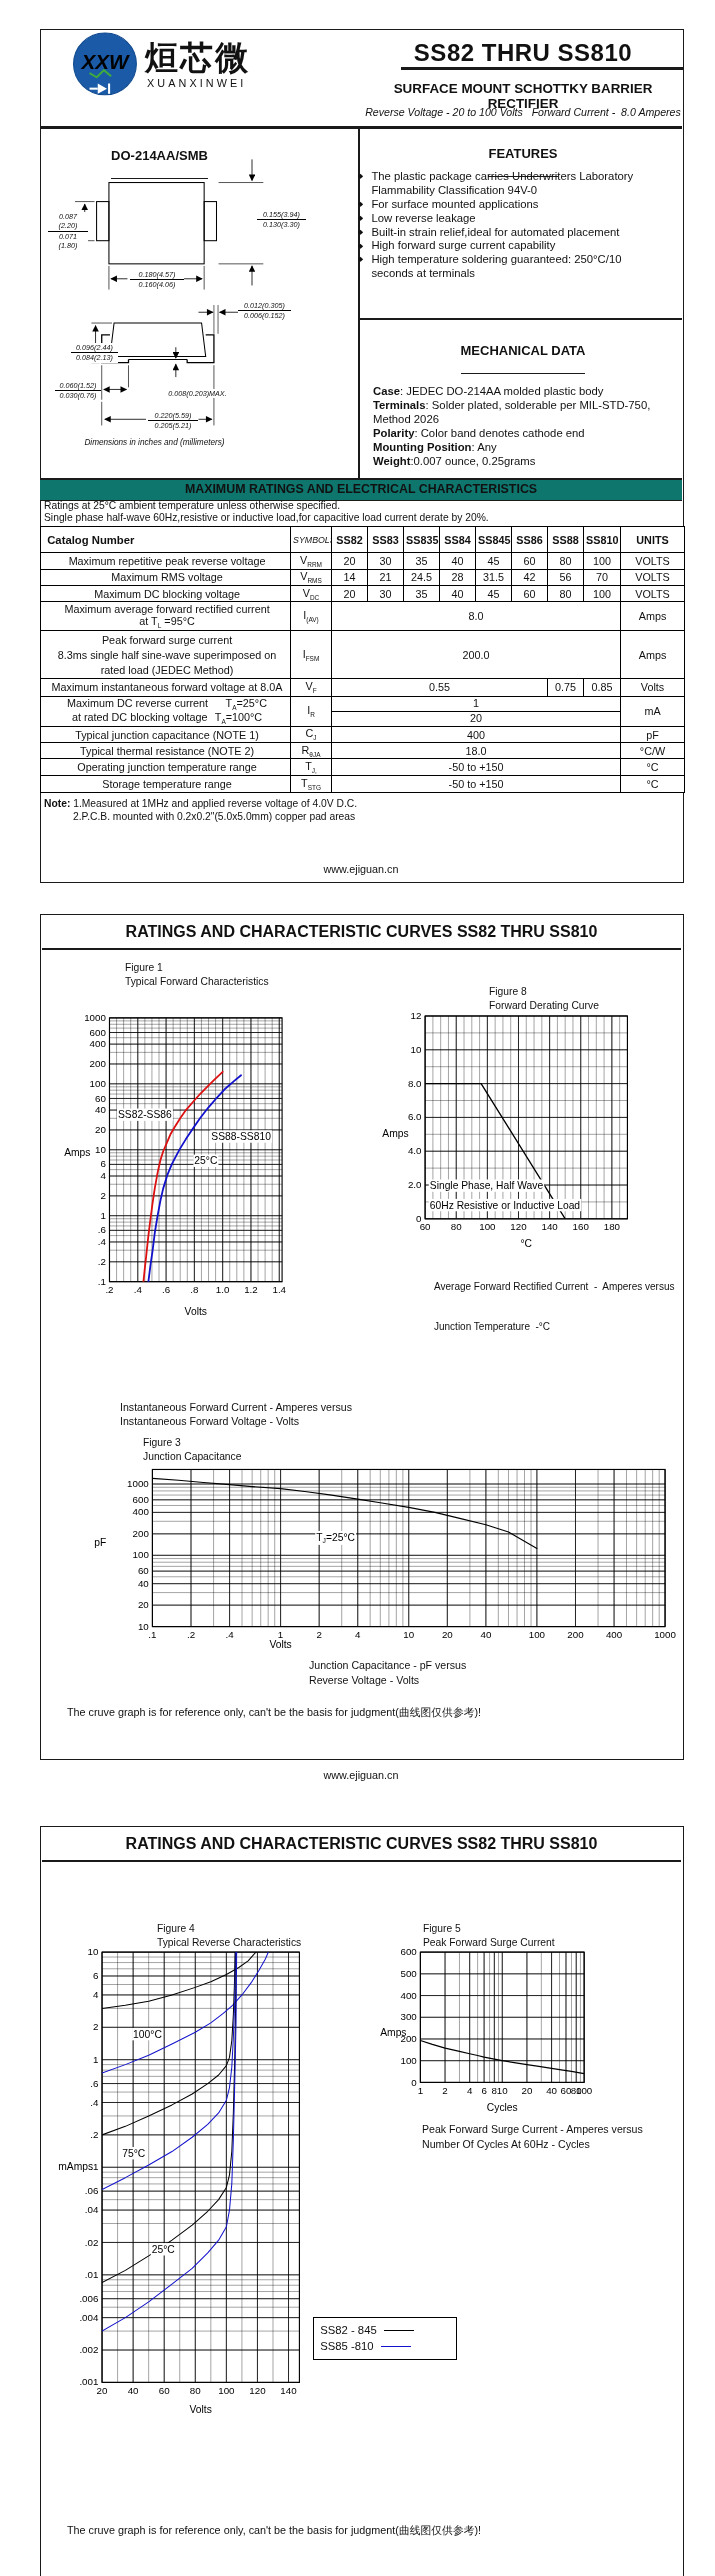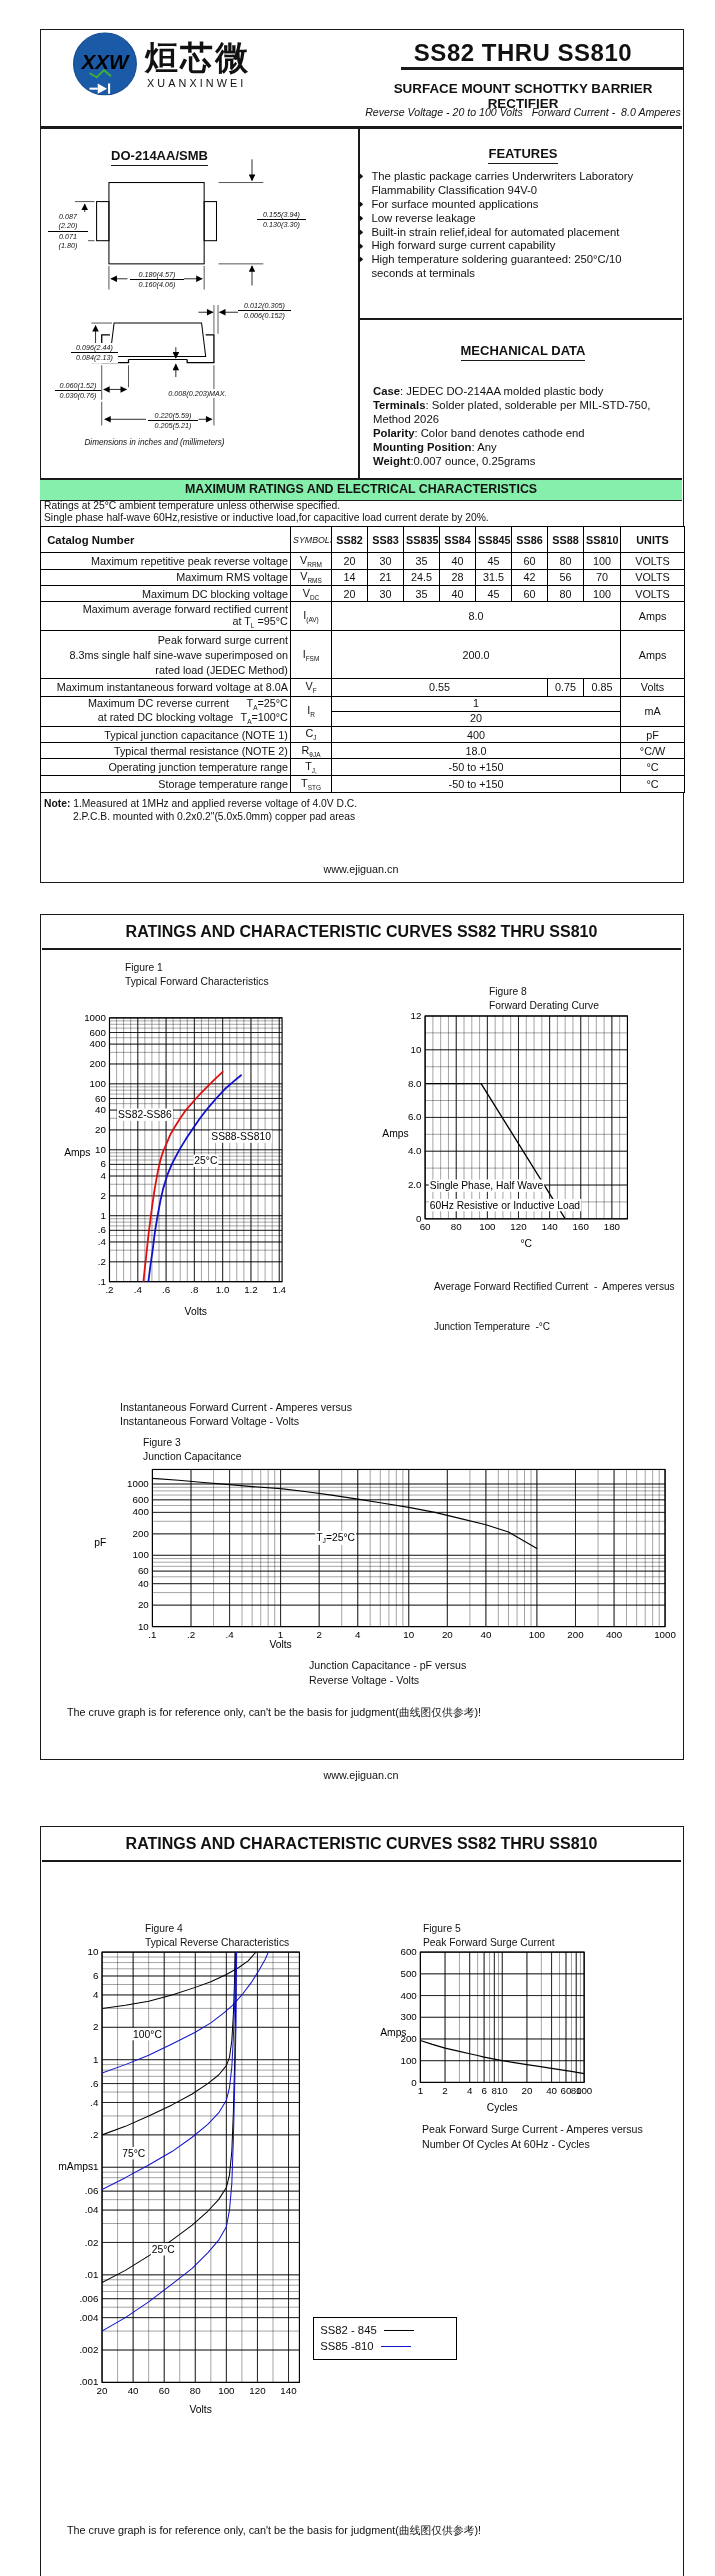--- a/index.html
+++ b/index.html
@@ -5,36 +5,36 @@
   html,body{margin:0;padding:0;background:#fff;}
   #canvas{position:relative;width:716px;height:2683px;background:#fff;font-family:"Liberation Sans",sans-serif;color:#111;overflow:hidden;}
   .abs{position:absolute;}
   .box{position:absolute;border:1.5px solid #1a1a1a;background:#fff;}
   .hline{position:absolute;background:#1a1a1a;}
   .vline{position:absolute;background:#1a1a1a;}
   .ctr{text-align:center;}
   .b{font-weight:bold;}
   .i{font-style:italic;}
   .ws{white-space:pre-wrap;}
-  .uline{border-bottom:1.5px solid #1a1a1a;padding-bottom:2px;}
+  .uline{border-bottom:1.5px solid #1a1a1a;padding-bottom:15px;}
   
   .dim{position:absolute;text-align:center;font-size:7.2px;font-style:italic;line-height:1.3;background:#fff;z-index:3;}
   .dim .t{display:block;border-bottom:0.8px solid #000;padding:0 1.5px;}
   .dim .bt{display:block;padding:0 1.5px;}
   
   .feat li{position:relative;list-style:none;padding-left:13.4px;margin:0;}
   .feat li .blt{position:absolute;left:0;top:2.1px;font-size:6.7px;}
   .feat{margin:0;padding:0;font-size:11.3px;line-height:1.23;}
   .mech div{margin-bottom:0.5px;}
   
   table.rt{border-collapse:collapse;table-layout:fixed;position:absolute;left:40px;top:526px;width:645px;background:#fff;}
   table.rt td,table.rt th{border:1px solid #000;padding:0.5px 2.1px;font-size:10.8px;vertical-align:middle;overflow:hidden;}
   table.rt th{font-weight:bold;height:24px;}
   table.rt th.symh{font-style:italic;font-weight:normal;font-size:8.8px;}
-  table.rt td.lbl{text-align:right;padding-left:5.2px;}
+  table.rt td.lbl{text-align:center;padding-left:5.2px;}
   table.rt td.sym,table.rt td.val,table.rt td.unit{text-align:center;}
   table.rt th.cn{text-align:left;padding-left:6.2px;font-size:11.3px;}
   sub{font-size:0.6em;}
   .split1{border-bottom:1px solid #000;}
   .split1,.split2{line-height:13.4px;}
   .cond{margin-left:17.5px;}
   .chart{position:absolute;}
   .legend{position:absolute;border:1.3px solid #000;background:#fff;padding:4.1px 6.2px;z-index:4;}
   .legend .lrow{display:flex;align-items:center;font-size:11.3px;line-height:1.45;}
   .legend .lsmp{display:inline-block;width:30px;margin-left:7.2px;}
@@ -173,21 +173,21 @@
   <div class="hline" style="left:359px;top:318px;width:323px;height:1.5px;"></div>
   <div class="abs ctr b" style="left:361px;top:343px;width:324px;font-size:13px;"><span class="uline">MECHANICAL DATA</span></div>
   <div class="mech abs" style="left:373px;top:367px;width:309px;font-size:11.3px;line-height:1.2;margin-top:18px;">
     <div><b>Case</b><span>: JEDEC DO-214AA molded plastic body</span></div>
     <div><b>Terminals</b><span>: Solder plated, solderable per MIL-STD-750, Method 2026</span></div>
     <div><b>Polarity</b><span>: Color band denotes cathode end</span></div>
     <div><b>Mounting Position</b><span>: Any</span></div>
     <div><b>Weight</b><span>:0.007 ounce, 0.25grams</span></div>
   </div>
 
-  <div class="abs ctr b" style="left:40px;top:478px;width:642px;height:19.6px;border-top:2.1px solid #1a1a1a;border-bottom:1.5px solid #1a1a1a;font-size:12.4px;line-height:18.5px;background:#86efac;">MAXIMUM RATINGS AND ELECTRICAL CHARACTERISTICS</div>
+  <div class="abs ctr b" style="left:40px;top:478px;width:642px;height:19.6px;border-top:2.1px solid #1a1a1a;border-bottom:1.5px solid #1a1a1a;font-size:12.4px;line-height:18.5px;background:#0f766e;">MAXIMUM RATINGS AND ELECTRICAL CHARACTERISTICS</div>
   <div class="abs" style="left:44px;top:500px;font-size:10.3px;">Ratings at 25°C ambient temperature unless otherwise specified.</div>
   <div class="abs" style="left:44px;top:512px;font-size:10.3px;">Single phase half-wave 60Hz,resistive or inductive load,for capacitive load current derate by 20%.</div>
 
   <table class="rt">
     <colgroup>
         <col style="width:250px">
         <col style="width:41px">
         <col style="width:36px">
         <col style="width:36px">
         <col style="width:36px">
@@ -676,21 +676,21 @@
     <div>Junction Capacitance - pF versus</div>
     <div>Reverse Voltage - Volts</div>
   </div>
 
   <div class="abs" style="left:67px;top:1706px;font-size:10.8px;">The cruve graph is for reference only, can't be the basis for judgment(曲线图仅供参考)!</div>
   <div class="abs ctr" style="left:40px;top:1769px;width:642px;font-size:10.8px;">www.ejiguan.cn</div>
 
   <div class="box" style="left:40px;top:1826px;width:642px;height:819px;"></div>
   <div class="abs ctr b" style="left:42px;top:1828px;width:639px;height:32px;line-height:31px;font-size:16px;border-bottom:2.6px solid #1a1a1a;background:#fff;">RATINGS AND CHARACTERISTIC CURVES SS82 THRU SS810</div>
 
-  <div class="figtitle" style="left:145px;top:1922px;z-index:2;">
+  <div class="figtitle" style="left:157px;top:1922px;z-index:2;">
     <div>Figure 4</div>
     <div>Typical Reverse Characteristics</div>
   </div>
   <div class="figtitle" style="left:423px;top:1922px;z-index:2;">
     <div>Figure 5</div>
     <div>Peak Forward Surge Current</div>
   </div>
 
   <div class="chart" style="left: 57px; top: 1948px;"><svg width="289" height="505" viewBox="0 0 560 980">
         <line x1="87" y1="8" x2="87" y2="843" stroke="#000" stroke-width="0.7"></line>

